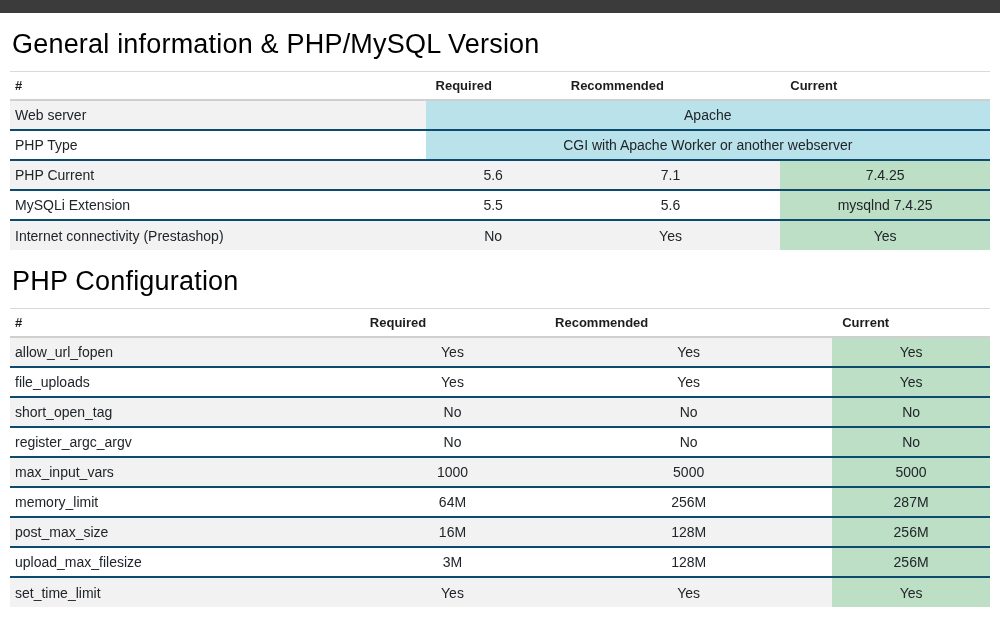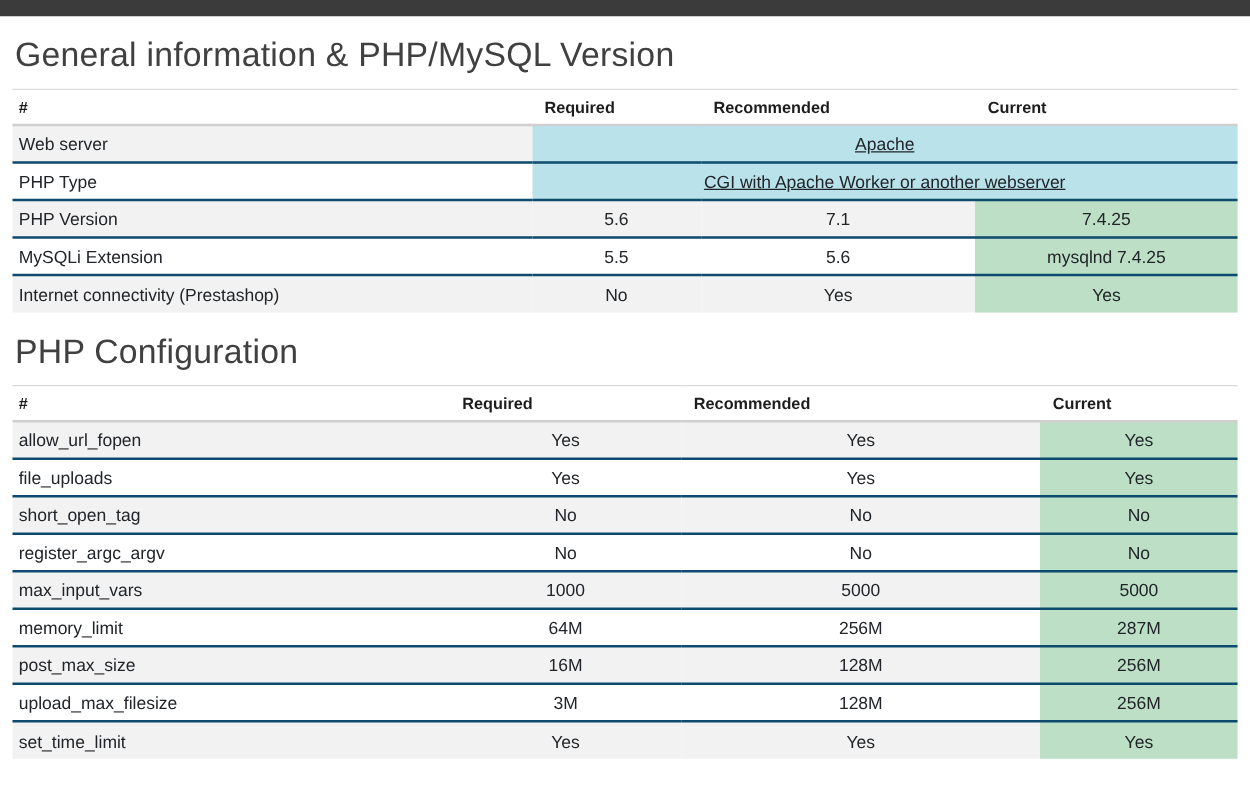--- a/index.html
+++ b/index.html
@@ -11,21 +11,21 @@
   }
   .topbar {
     height: 13px;
     width: 100%;
     background: var(--topbar, #3b3b3b);
   }
   .content { padding: 0 10px; }
   h1.section-title {
     font-size: 27px;
     font-weight: 400;
-    color: #404040;
+    color: #000000;
     margin: 16px 0 11px 2px;
     letter-spacing: 0.2px;
   }
   table.req-table {
     width: 100%;
     border-collapse: collapse;
     font-size: 14px;
     table-layout: fixed;
   }
   table.req-table th {
@@ -44,21 +44,21 @@
     vertical-align: middle;
     border-top: 2px solid #0c4a6e;
   }
   table.req-table th:first-child,
   table.req-table td:first-child {
     text-align: left;
     padding-left: 5px;
   }
   table.req-table tbody tr:nth-child(odd) { background: var(--stripe, #f2f2f2); }
   table.req-table tbody tr:nth-child(even) { background: #ffffff; }
-  td.cell-info { background: var(--info, #bee5eb); text-decoration: underline; }
+  td.cell-info { background: var(--info, #bee5eb); }
   td.cell-success { background: var(--success, #c3e6cb); margin-left: 20px; }
 </style>
 </head>
 <body>
 
 <div class="topbar"></div>
 
 <div class="content">
 
   <h1 class="section-title">General information &amp; PHP/MySQL Version</h1>
@@ -81,21 +81,21 @@
     <tbody>
       <tr>
         <td>Web server</td>
         <td class="cell-info" colspan="3">Apache</td>
       </tr>
       <tr>
         <td>PHP Type</td>
         <td class="cell-info" colspan="3">CGI with Apache Worker or another webserver</td>
       </tr>
       <tr>
-        <td>PHP Version</td>
+        <td>PHP Current</td>
         <td>5.6</td>
         <td>7.1</td>
         <td class="cell-success">7.4.25</td>
       </tr>
       <tr>
         <td>MySQLi Extension</td>
         <td>5.5</td>
         <td>5.6</td>
         <td class="cell-success">mysqlnd 7.4.25</td>
       </tr>

